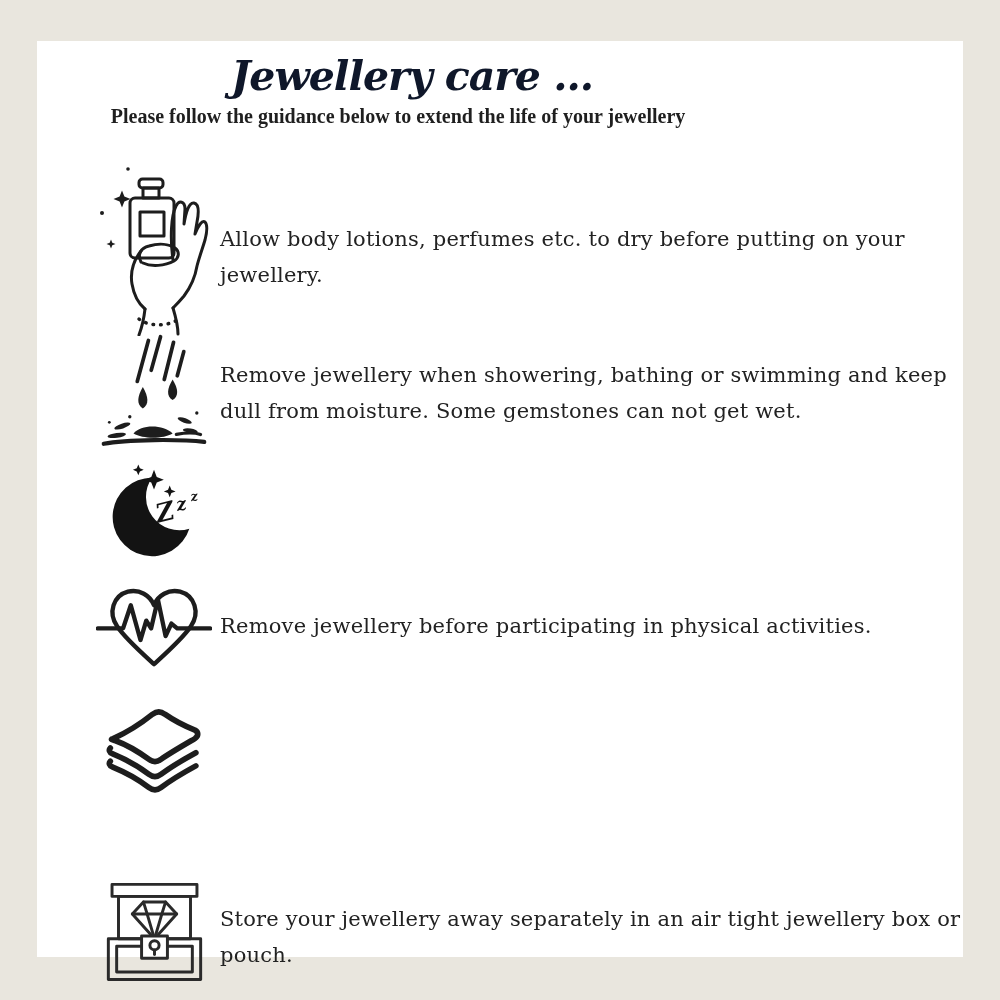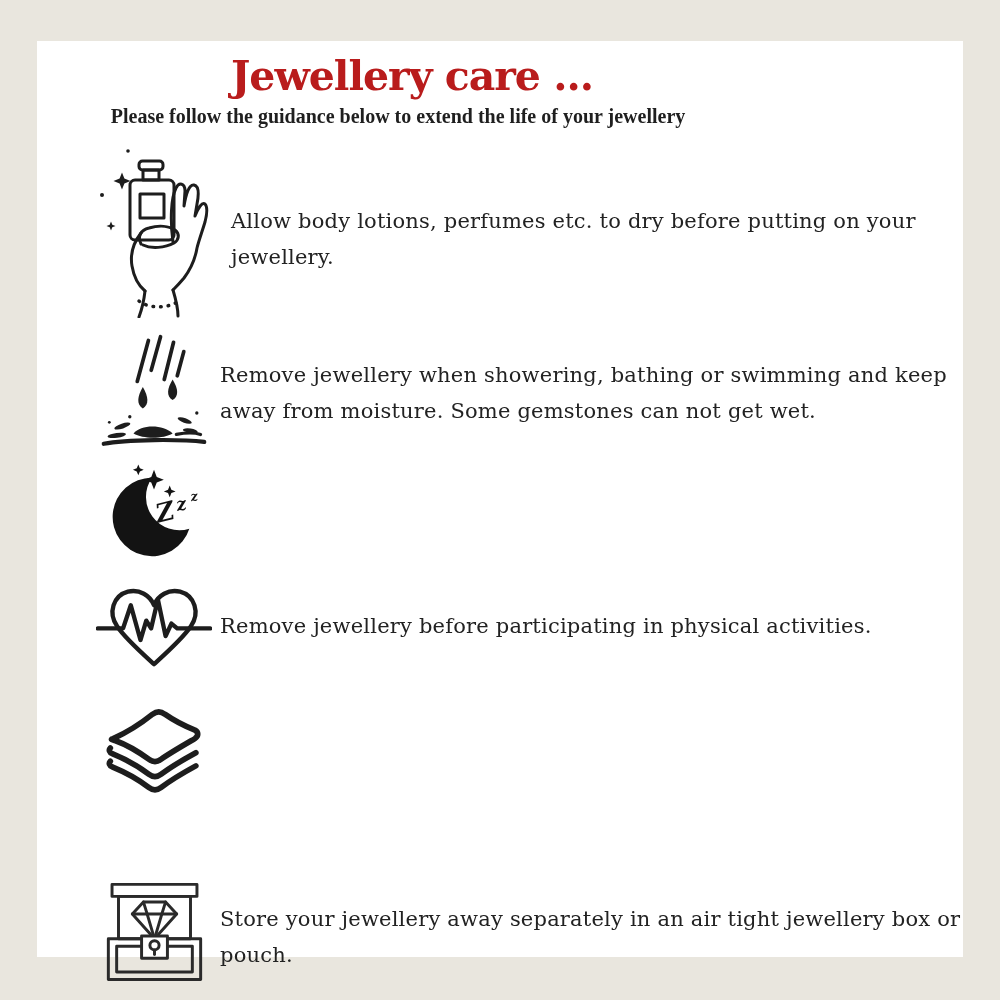--- a/index.html
+++ b/index.html
@@ -11,23 +11,23 @@
     overflow:hidden;
   }
   .card{
     position:absolute;left:37px;top:41px;width:926px;height:916px;
     background:#ffffff;
   }
   .title{
     position:absolute;top:52px;left:0;width:824px;
     text-align:center;
     font-family:"DejaVu Serif", serif;
-    font-weight:700;
+    font-style:italic;font-weight:700;
     font-size:41px;letter-spacing:-1px;
-    color:#b91c1c;
+    color:#0f172a;
   }
   .subtitle{
     position:absolute;top:105px;left:0;width:796px;
     text-align:center;
     font-family:"Liberation Serif", serif;
     font-weight:700;font-size:20px;
     color:#1f1f1f;
   }
   .row{
     position:absolute;left:88px;width:840px;
@@ -35,21 +35,21 @@
   }
   .icon-col{
     flex:0 0 132px;width:132px;
     display:flex;justify-content:center;align-items:center;
   }
   .row-text{
     white-space:pre;
     font-size:21px;line-height:36px;letter-spacing:0.2px;
     color:#222222;
   }
-  .row1{top:138px;height:180px;gap:11px;}
+  .row1{top:156px;height:180px;}
   .row1 .row-text{margin-top:22px;}
   .row2{top:330px;height:126px;}
   .row3{top:460px;height:106px;}
   .row4{top:580px;height:92px;text-align:right;}
   .row5{top:698px;height:100px;}
   .row6{top:874px;height:126px;}
   svg{display:block;}
   .zseq{
     font-family:"DejaVu Serif", serif;
     font-style:italic;font-weight:700;
@@ -105,21 +105,21 @@
       <ellipse cx="99" cy="105" rx="8" ry="2.3" transform="rotate(8 99 105)" fill="#1d1d1d" stroke="none"></ellipse>
       <circle cx="34" cy="90" r="1.8" fill="#1d1d1d" stroke="none"></circle>
       <circle cx="12" cy="96" r="1.5" fill="#1d1d1d" stroke="none"></circle>
       <circle cx="106" cy="86" r="1.8" fill="#1d1d1d" stroke="none"></circle>
       <path d="M38 108 C46 98 70 98 80 108 C70 114 48 114 38 108 Z" fill="#1d1d1d" stroke="none"></path>
       <path d="M6 119 C30 114 90 114 114 117" stroke-width="4.5"></path>
       <path d="M84 109 C94 107 104 107 110 109" stroke-width="3.5"></path>
     </svg>
   </div>
   <div class="row-text">Remove jewellery when showering, bathing or swimming and keep
-away from moisture. Some gemstones can not get wet.</div>
+dull from moisture. Some gemstones can not get wet.</div>
 </div>
 
 <div class="row row3">
   <div class="icon-col">
     <svg width="103" height="103" viewBox="0 0 105 105" fill="none">
       <path d="M50 16 A40 40 0 1 0 88 68 A34 34 0 0 1 50 16 Z" fill="#131313"></path>
       <path d="M36 2.5 L37.6 6.4 L41.5 8 L37.6 9.6 L36 13.5 L34.4 9.6 L30.5 8 L34.4 6.4 Z" fill="#131313"></path>
       <path d="M52 8 L54.8 15.2 L62 18 L54.8 20.8 L52 28 L49.2 20.8 L42 18 L49.2 15.2 Z" fill="#131313"></path>
       <path d="M68 24 L69.7 28.3 L74 30 L69.7 31.7 L68 36 L66.3 31.7 L62 30 L66.3 28.3 Z" fill="#131313"></path>
       <text class="zseq" x="56" y="62" font-size="26" transform="rotate(-14 56 62)">Z</text>

